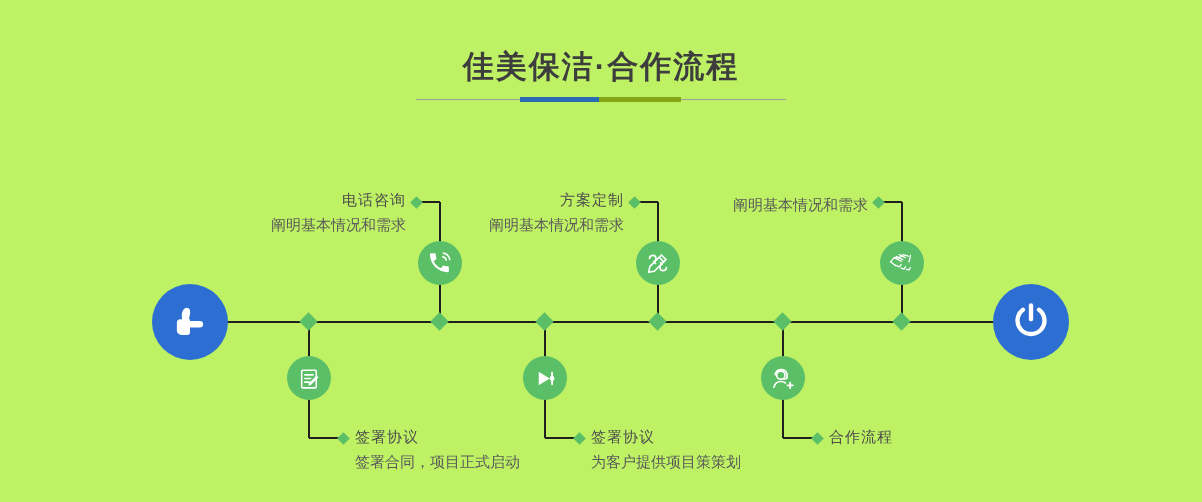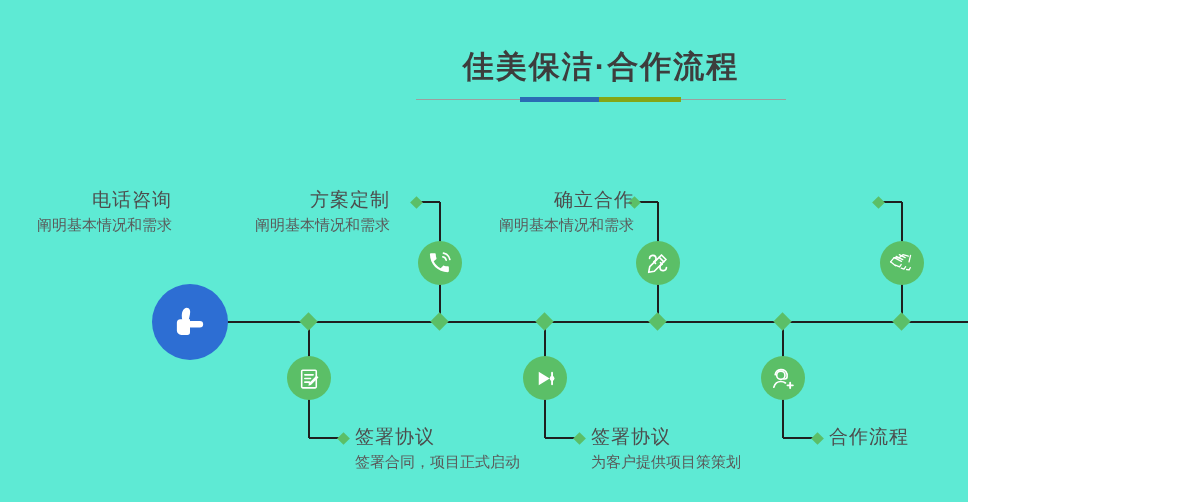--- a/index.html
+++ b/index.html
@@ -1,17 +1,17 @@
 <!DOCTYPE html>
 <html><head>
 <meta charset="utf-8">
 <style>
   html,body{margin:0;padding:0;background:#fff;}
   body{font-family:"Liberation Sans","DejaVu Sans",sans-serif;}
-  .canvas{position:relative;width:968px;height:502px;background:#5eead4;overflow:hidden;}
+  .canvas{position:relative;width:1202px;height:502px;background:#bef264;overflow:hidden;}
 
   
   .hdr{position:absolute;left:0;top:0;width:1202px;text-align:center;}
   .hdr h1{margin:46px 0 0 0;font-size:31px;font-weight:bold;color:#3d3d3d;letter-spacing:2px;}
   .divider{position:relative;width:370px;height:6px;margin:9px auto 0 auto;}
   .divider .grayline{position:absolute;left:0;top:2px;width:100%;height:1px;background:#9e9e9e;}
   .divider .seg{position:absolute;top:0;height:5px;}
   .divider .seg.blue{left:104px;width:79px;background:#2a6cb4;}
   .divider .seg.green{left:183px;width:82px;background:#85a616;}
   .hdr p{margin:10px 0 0 0;font-size:17px;color:#4c4c4c;letter-spacing:1px;}
@@ -24,21 +24,21 @@
   .endpoint.right{left:993px;top:284px;}
 
   .vline{position:absolute;width:2px;background:#1f1f1f;}
   .hline{position:absolute;height:2px;background:#1f1f1f;}
   .node-diamond{position:absolute;width:13px;height:13px;background:#5bbf67;transform:rotate(45deg);}
   .label-diamond{position:absolute;width:9px;height:9px;background:#5bbf67;transform:rotate(45deg);}
   .circ{position:absolute;width:44px;height:44px;border-radius:50%;background:#5bbf67;
         display:flex;align-items:center;justify-content:center;}
 
   .lbl{position:absolute;}
-  .lbl .t{font-size:19px;color:#4d4d4d;line-height:20px;letter-spacing:1px;}
+  .lbl .t{font-size:15px;color:#4d4d4d;line-height:20px;letter-spacing:1px;}
   .lbl .s{font-size:15px;color:#5a5a5a;line-height:21px;margin-top:4px;}
   .lbl.top-lbl{text-align:right;}
   .lbl.bot-lbl{text-align:left;}
 
   
   .s0 .vline{left:439px;top:202px;height:120px;}
   .s0 .hline{left:420px;top:201px;width:20px;}
   .s0 .label-diamond{left:412px;top:198px;}
   .s0 .node-diamond{left:433px;top:315px;}
   .s0 .circ{left:418px;top:241px;}
@@ -160,21 +160,20 @@
       <svg width="28" height="28" viewBox="0 0 48 48" fill="none" stroke="#fff" stroke-width="2.2" stroke-linecap="round" stroke-linejoin="round">
         <g transform="rotate(-18 24 24)">
           <path d="M6 16 l8-5 8 3 8-3 8 5"></path>
           <path d="M14 11 l10 10 m-6-11 l9 9 m-3-10 l8 8"></path>
           <path d="M12 24 l6 5 4-3 m-2 6 l4 3 4-3 m0 5 l4 2 3-3"></path>
           <path d="M6 16 l6 9 M42 16 l-6 10"></path>
         </g>
       </svg>
     </div>
     <div class="lbl top-lbl">
-      <div class="t">确立合作</div>
       <div class="s">阐明基本情况和需求</div>
     </div>
   </div>
 
   <div class="step s3">
     <div class="vline"></div>
     <div class="hline"></div>
     <div class="label-diamond"></div>
     <div class="node-diamond"></div>
     <div class="circ">

